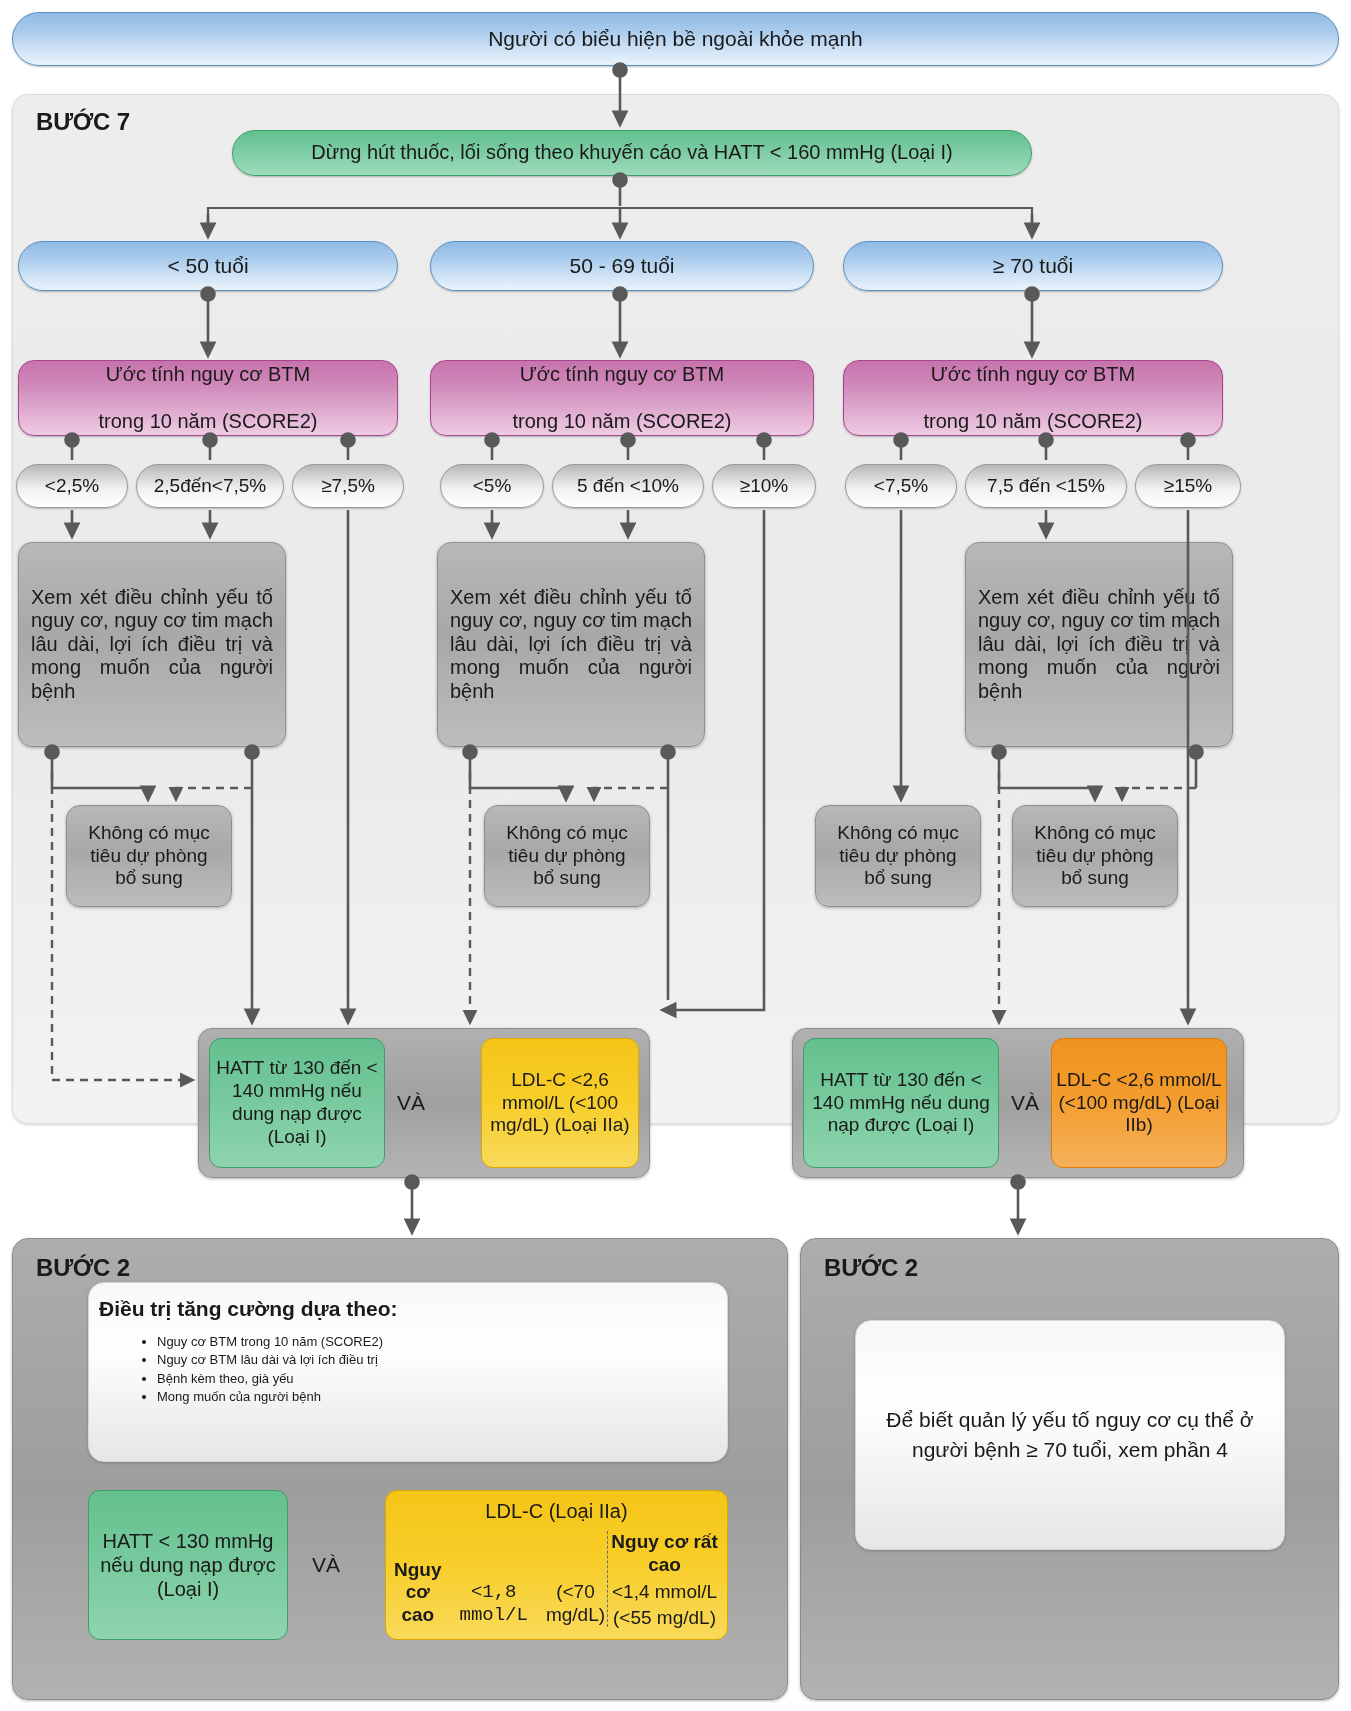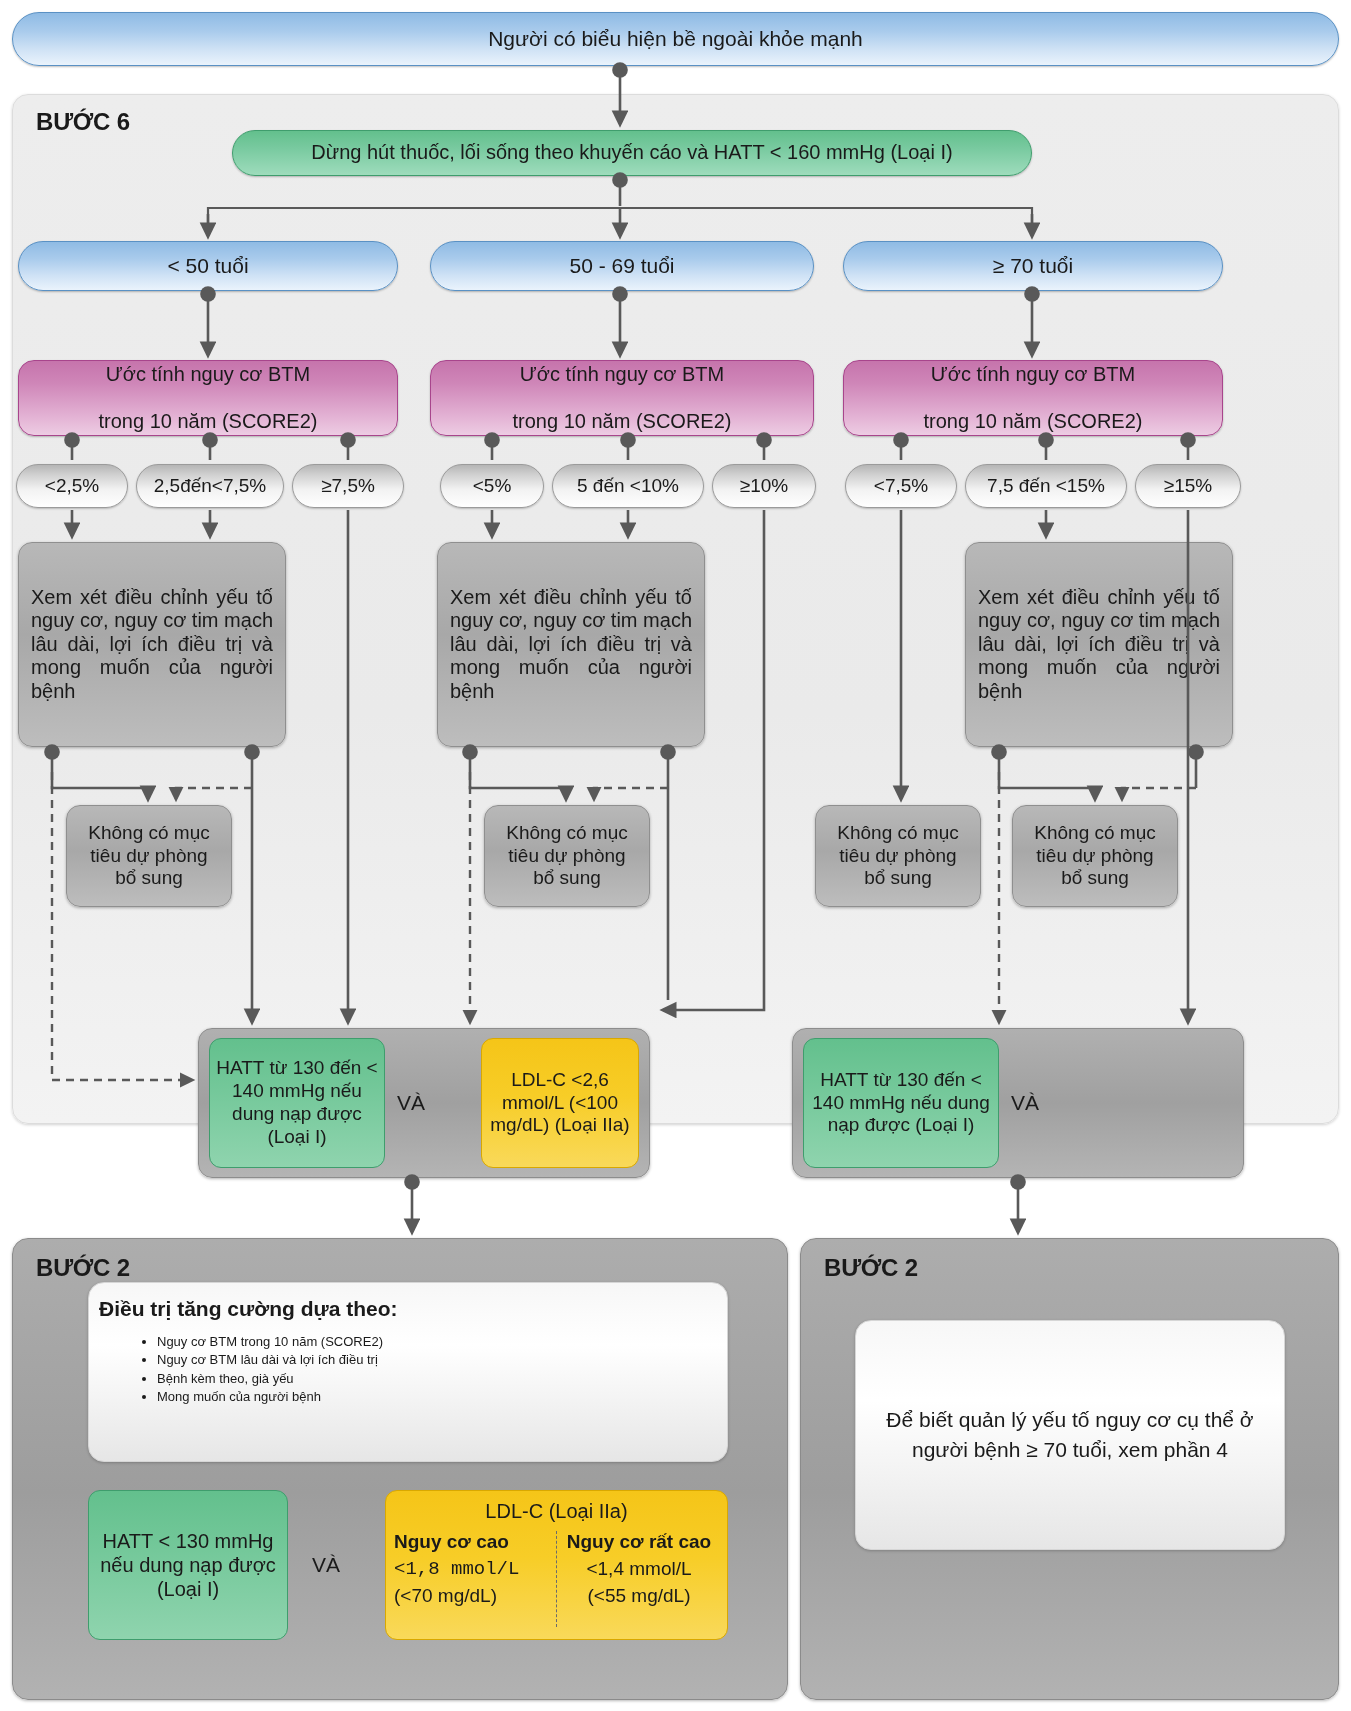--- a/index.html
+++ b/index.html
@@ -133,21 +133,21 @@
   .riskhdr { font-weight:bold; font-size:19px; }
 </style>
 </head>
 <body>
 
 <div class="node pill-blue" style="left:12px; top:12px; width:1327px; height:54px;align-items:center;">
   <span>Người có biểu hiện bề ngoài khỏe mạnh</span>
 </div>
 
 <div class="step1" style="left:12px; top:94px; width:1327px; height:1030px;"></div>
-<div class="step-label" style="left:36px; top:108px;">BƯỚC 6</div>
+<div class="step-label" style="left:36px; top:108px;">BƯỚC 7</div>
 
 <div class="node pill-green" style="left:232px; top:130px; width:800px; height:46px;">
   <span>Dừng hút thuốc, lối sống theo khuyến cáo và HATT &lt; 160 mmHg (Loại I)</span>
 </div>
 
 <div class="node pill-blue" style="left:18px; top:241px; width:380px; height:50px;">
   <span>&lt; 50 tuổi</span>
 </div>
 <div class="node pill-blue" style="left:430px; top:241px; width:384px; height:50px;">
   <span>50 - 69 tuổi</span>
@@ -227,20 +227,23 @@
   <div class="chip chip-yellow" style="width:176px; height:130px;margin-left:44px;">
     <span>LDL-C &lt;2,6 mmol/L (&lt;100 mg/dL) (Loại IIa)</span>
   </div>
 </div>
 
 <div class="combo" style="left:792px; top:1028px; width:452px; height:150px; padding:10px;">
   <div class="chip chip-green" style="width:196px; height:130px;">
     <span>HATT từ 130 đến &lt; 140 mmHg nếu dung nạp được (Loại I)</span>
   </div>
   <div class="va">VÀ</div>
+  <div class="chip chip-orange" style="width:176px; height:130px;">
+    <span>LDL-C &lt;2,6 mmol/L (&lt;100 mg/dL) (Loại IIb)</span>
+  </div>
 </div>
 
 <div class="step2" style="left:12px; top:1238px; width:776px; height:462px;"></div>
 <div class="step-label" style="left:36px; top:1254px;">BƯỚC 2</div>
 
 <div class="white-card" style="left:88px; top:1282px; width:640px; height:180px; padding:14px 10px;">
   <div class="card-title">Điều trị tăng cường dựa theo:</div>
   <ul class="bullets">
     <li>Nguy cơ BTM trong 10 năm (SCORE2)</li>
     <li>Nguy cơ BTM lâu dài và lợi ích điều trị</li>
@@ -251,21 +254,21 @@
 
 <div class="chip chip-green" style="position:absolute; left:88px; top:1490px; width:200px; height:150px; font-size:20px;">
   <span>HATT &lt; 130 mmHg nếu dung nạp được (Loại I)</span>
 </div>
 
 <div class="va" style="position:absolute; left:300px; top:1553px; width:52px;">VÀ</div>
 
 <div class="chip chip-yellow" style="position:absolute; left:385px; top:1490px; width:343px; height:150px; flex-direction:column; padding:8px 6px; justify-content:flex-start;">
   <div style="font-size:20px; margin-bottom:8px;">LDL-C (Loại IIa)</div>
   <div style="display:flex; width:100%; height:96px;">
-    <div style="flex:1; border-right:1px dashed #6b6b6b; display:flex; flex-direction:column; align-items:flex-start; justify-content:flex-start; gap:4px; padding:0 2px;">
+    <div style="flex:1; border-right:1px dashed #6b6b6b; display:flex; align-items:flex-end; justify-content:flex-start; gap:18px; padding:0 2px;">
       <div class="riskhdr">Nguy cơ cao</div>
       <div style="font-size:19px;font-family:Liberation Mono, monospace;">&lt;1,8 mmol/L</div>
       <div style="font-size:19px;">(&lt;70 mg/dL)</div>
     </div>
     <div style="flex:1; display:flex; flex-direction:column; align-items:center; justify-content:flex-start; gap:4px; padding:0 2px;">
       <div class="riskhdr">Nguy cơ rất cao</div>
       <div style="font-size:19px;">&lt;1,4 mmol/L</div>
       <div style="font-size:19px;">(&lt;55 mg/dL)</div>
     </div>
   </div>

